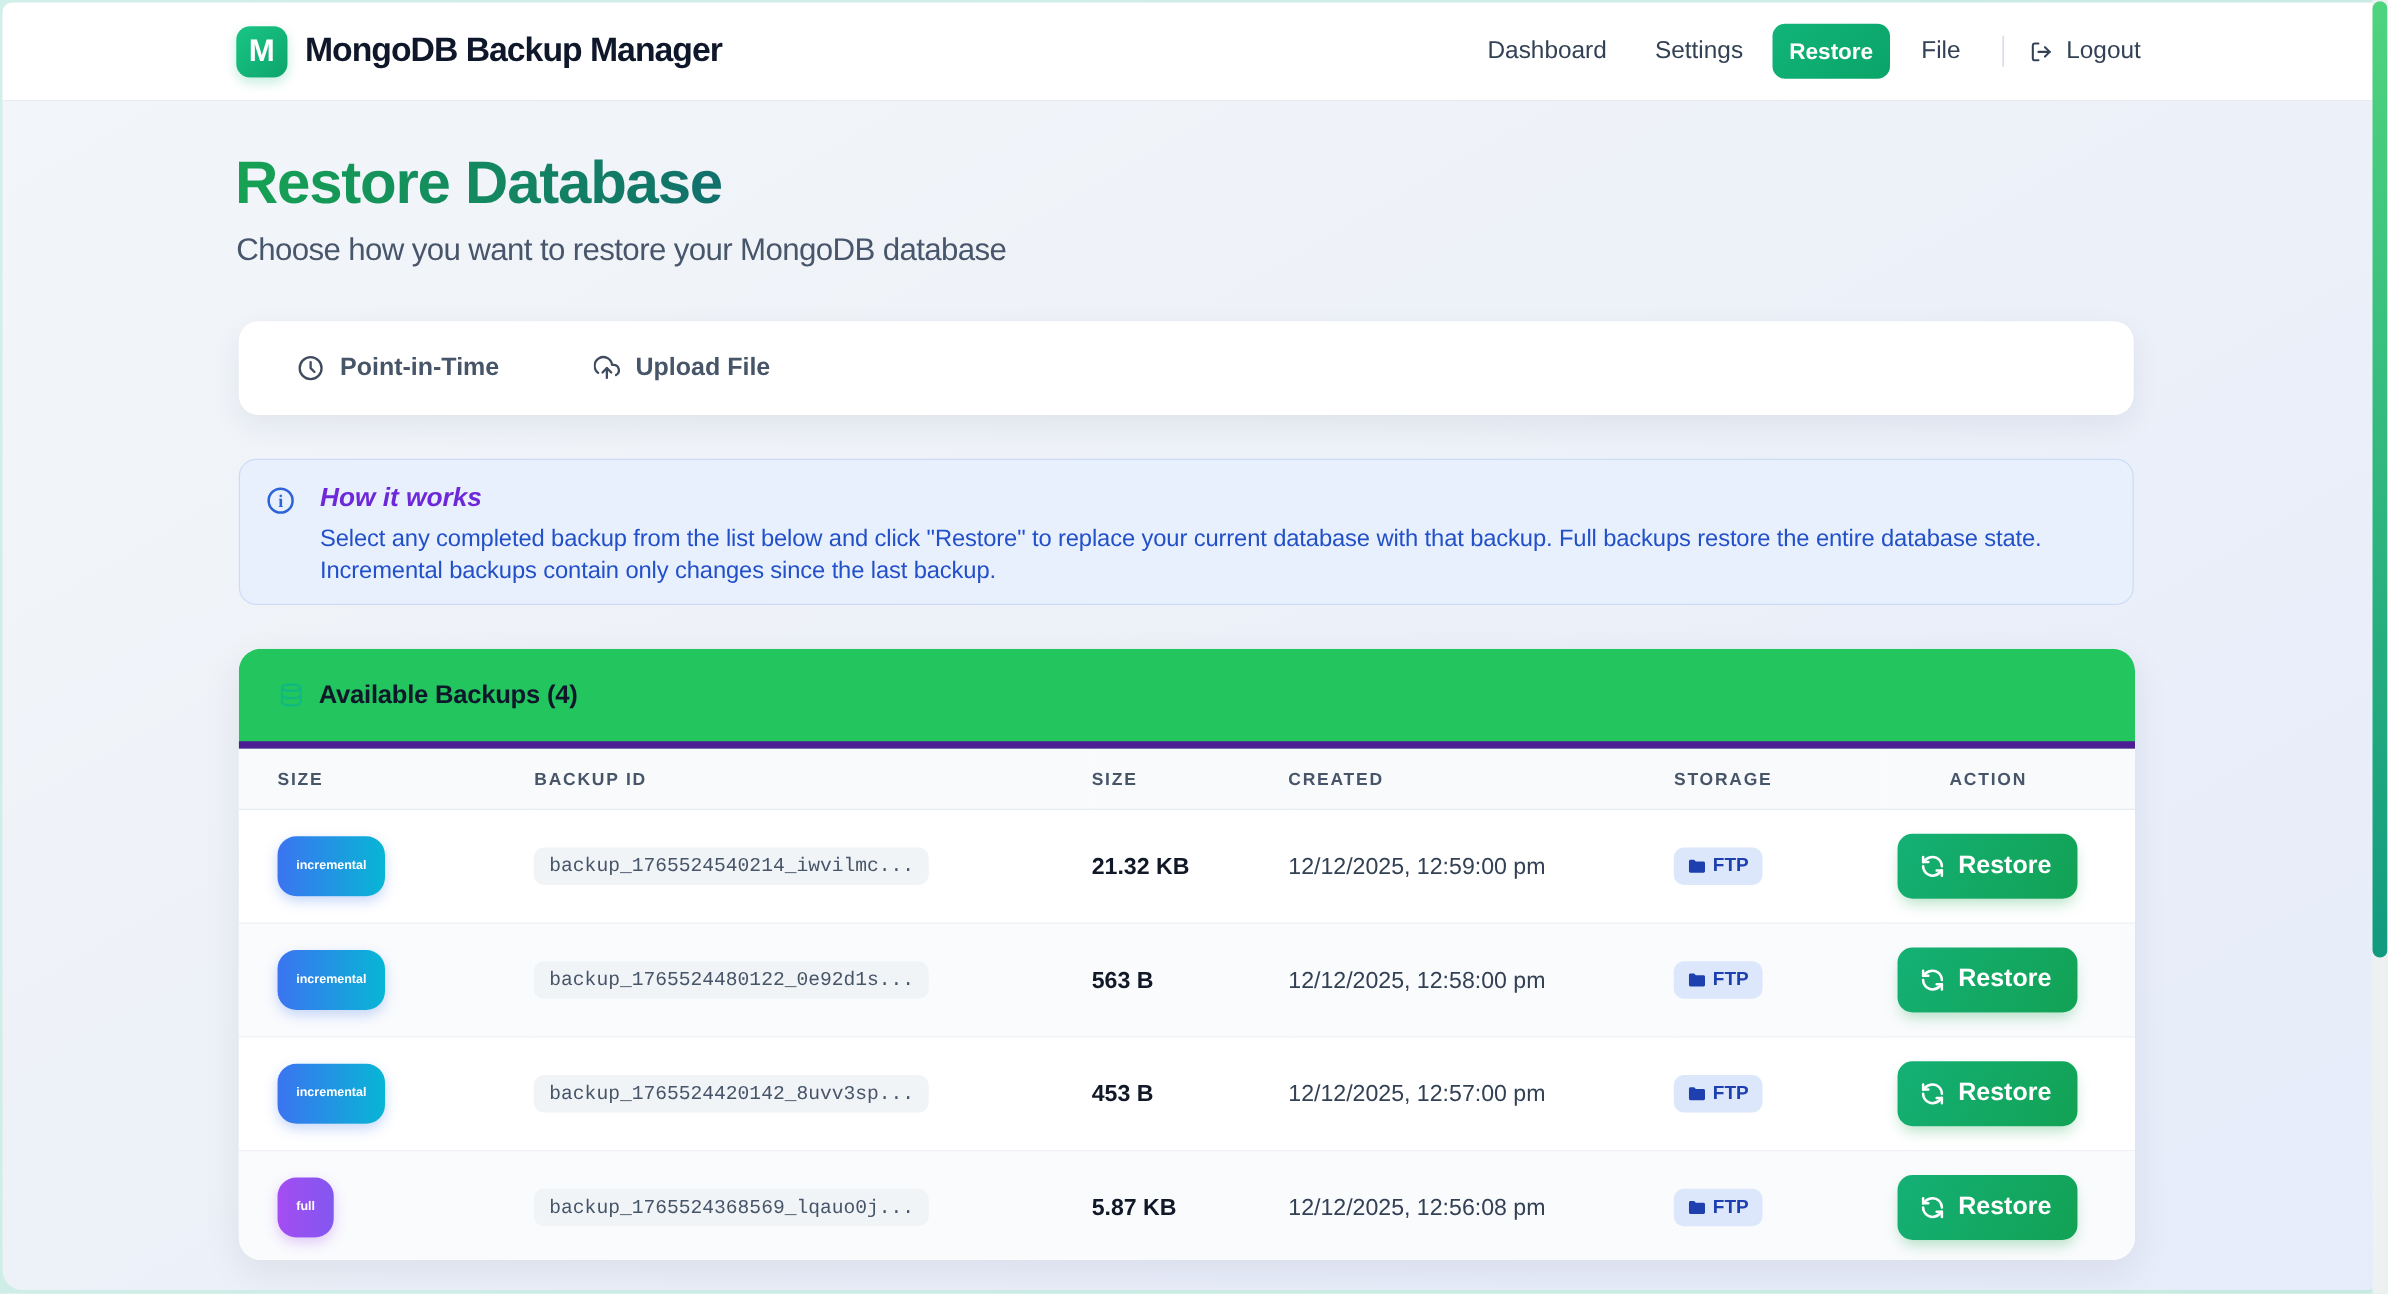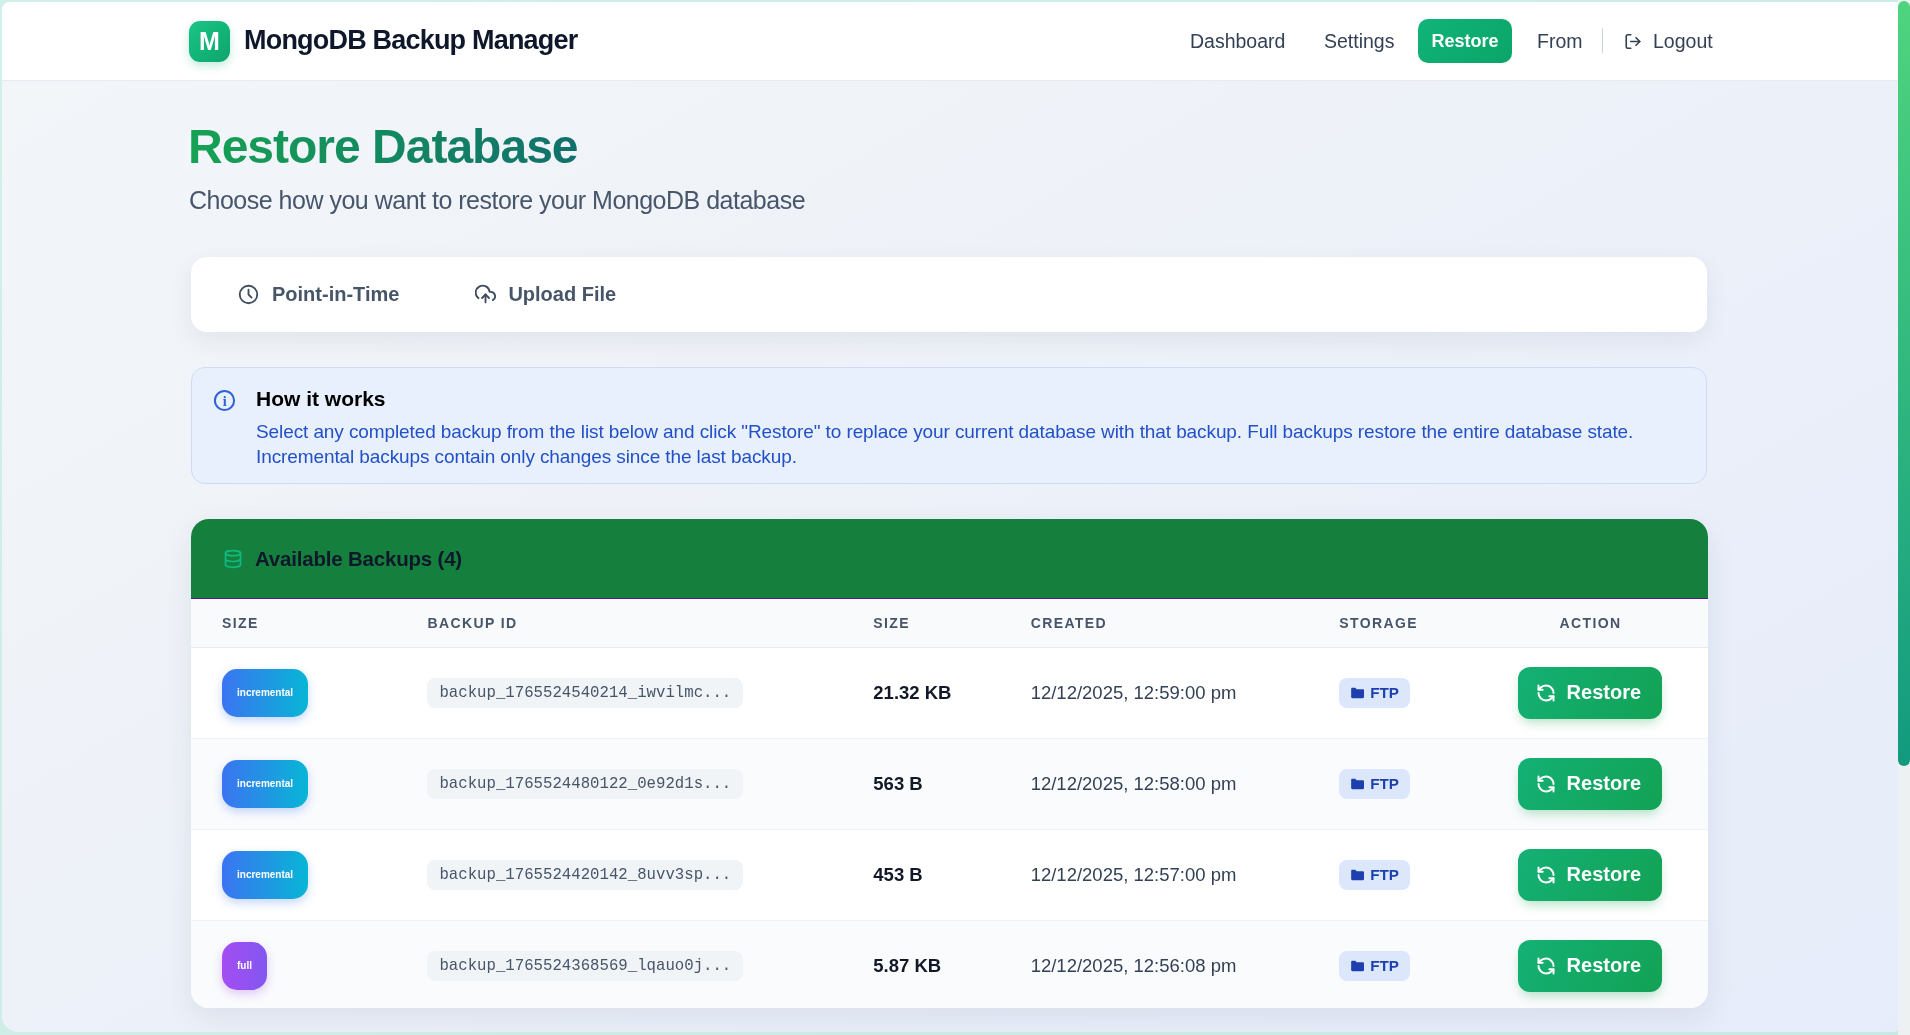--- a/index.html
+++ b/index.html
@@ -39,26 +39,26 @@
   background:linear-gradient(120deg,#13b47e,#0c9e68);
   color:#fff; display:flex; align-items:center; font-size:20px; font-weight:700;
   padding-left:34px; gap:13px; box-shadow:0 7px 14px -4px rgba(13,148,106,.4); }
 .tab { display:flex; align-items:center; gap:13px; font-size:20px; font-weight:600; color:#475569; }
 .tab.t2 { margin-left:40px; }
 .tab.t3 { margin-left:76px; gap:12px; }
 
 .info { position:absolute; left:189px; top:365px; width:1516px; height:117px;
   background:#e9f0fd; border:1px solid #ccdcf6; border-radius:14px; }
 .info .ic { position:absolute; left:21px; top:21px; }
-.info h3 { position:absolute; left:64px; top:19px; font-size:21px; font-weight:700; color:#000000; }
+.info h3 { position:absolute; left:64px; top:19px; font-size:21px; font-weight:700; color:#6d28d9;font-style:italic; }
 .info p { position:absolute; left:64px; top:51px; font-size:19px; color:#2150c8; line-height:25px; letter-spacing:-0.1px; }
 
 .card { position:absolute; left:189px; top:517px; width:1517px; height:489px; background:#fff;
   border-radius:18px; box-shadow:0 10px 30px rgba(30,41,59,.08); overflow:hidden; }
-.cardhead { height:80px; background:#15803d; border-bottom:1px solid #4c1d95;
+.cardhead { height:80px; background:#22c55e; border-bottom:6px solid #4c1d95;
   display:flex; align-items:center; padding-left:32px; gap:12px; }
 .cardhead span { font-size:20.5px; font-weight:700; color:#0f172a; letter-spacing:-0.2px; }
 table { border-collapse:collapse; width:100%; table-layout:fixed; }
 col.c1{width:236px} col.c2{width:445px} col.c3{width:157px} col.c4{width:308px} col.c5{width:166px} col.c6{width:202px}
 thead th { height:48px; background:#f8fafc; border-bottom:1px solid #e7ebf0; font-size:14px;
   font-weight:700; color:#475569; letter-spacing:1.4px; text-align:left; padding:0; }
 thead th.f { padding-left:31px; }
 thead th.a { padding-left:54px; }
 tbody td { height:91px; border-bottom:1px solid #eef1f5; padding:0; vertical-align:middle; }
 tbody tr:nth-child(even) td { background:#fafbfd; }
@@ -88,21 +88,21 @@
 <body>
 <div class="app">
   <div class="nav">
     <div class="navwrap">
       <div class="logo">M</div>
       <div class="brandname">MongoDB Backup Manager</div>
       <div>
         <span class="nlink" style="left:1001px;">Dashboard</span>
         <span class="nlink" style="left:1135px;">Settings</span>
         <span class="nbtn" style="left:1229px;">Restore</span>
-        <span class="nlink" style="left:1348px;">From</span>
+        <span class="nlink" style="left:1348px;">File</span>
         <span class="vdiv" style="left:1413px;"></span>
         <span class="logout" style="left:1435px;">
           <svg width="18" height="18" viewBox="0 0 24 24" fill="none" stroke="#334155" stroke-width="2.2" stroke-linecap="round" stroke-linejoin="round">
               <path d="M9 21H5a2 2 0 0 1-2-2V5a2 2 0 0 1 2-2h4"></path>
               <polyline points="16 17 21 12 16 7"></polyline>
               <line x1="21" y1="12" x2="9" y2="12"></line>
             </svg>
           Logout</span>
       </div>
     </div>

